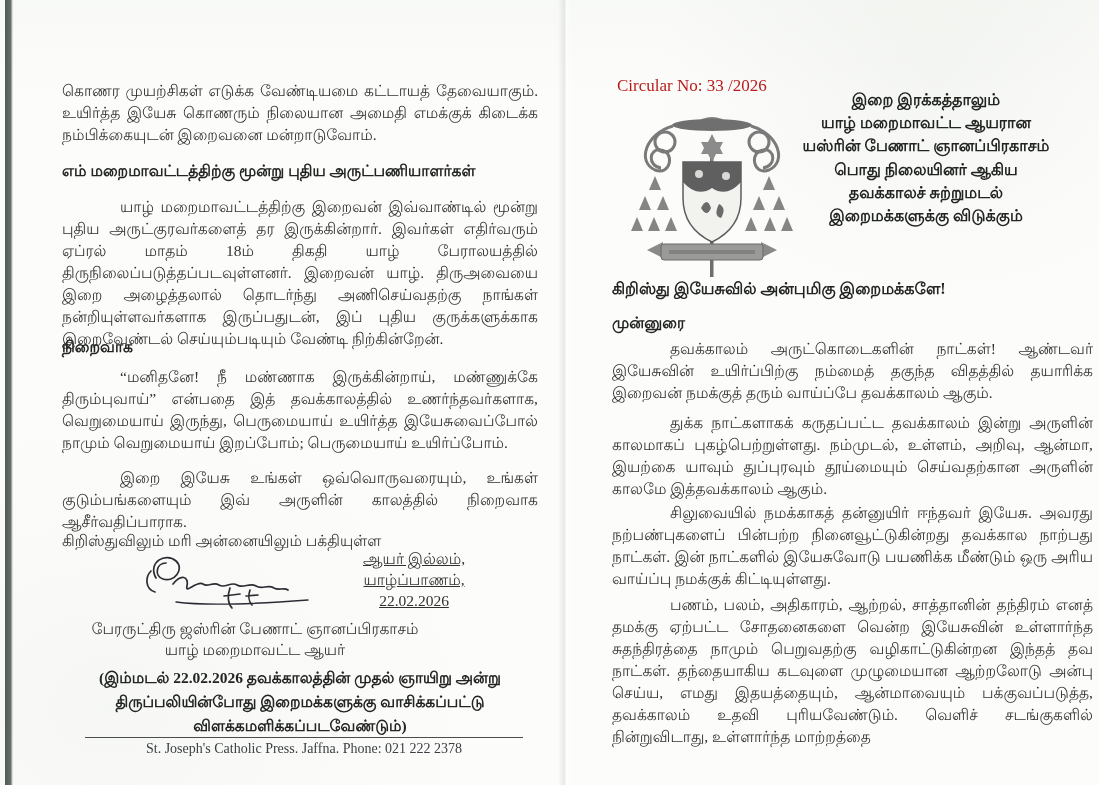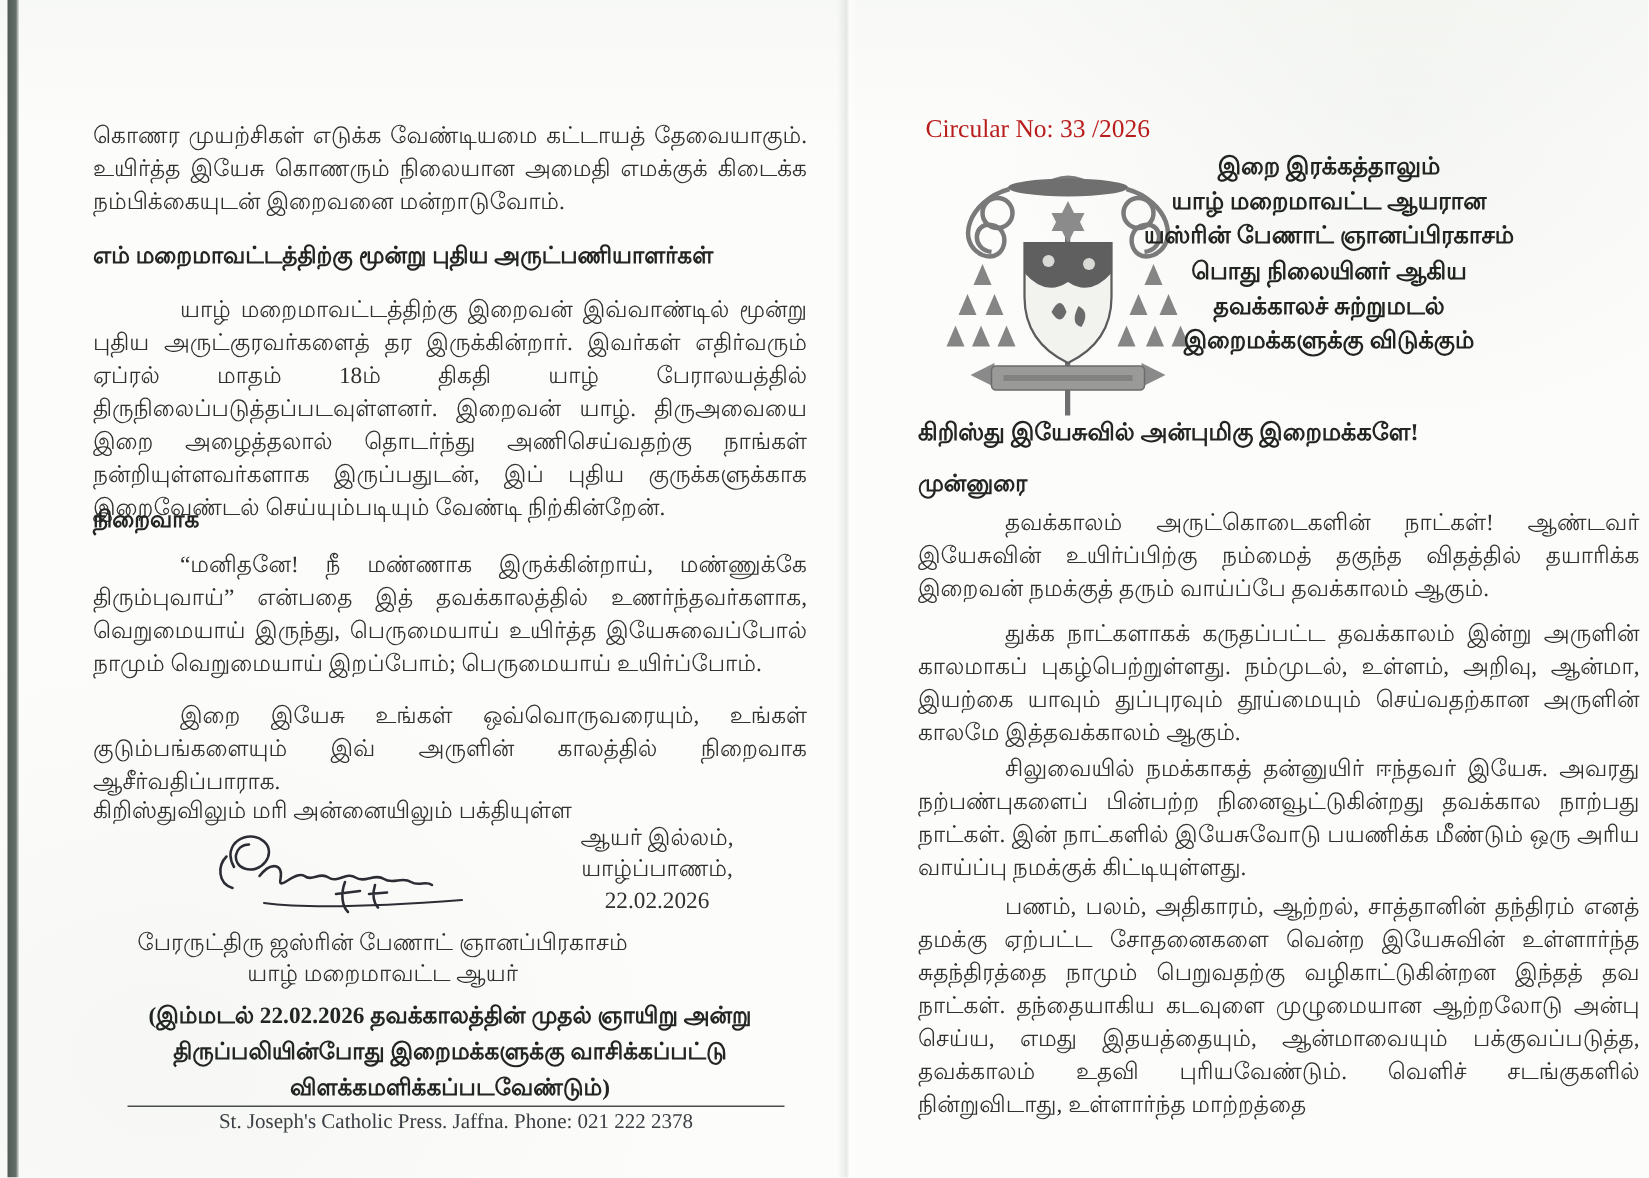--- a/index.html
+++ b/index.html
@@ -51,21 +51,21 @@
 <div class="blk tam just indent" style="left:62px;top:196px;width:476px;">யாழ் மறைமாவட்டத்திற்கு இறைவன் இவ்வாண்டில் மூன்று புதிய அருட்குரவர்களைத் தர இருக்கின்றார். இவர்கள் எதிர்வரும் ஏப்ரல் மாதம் 18ம் திகதி யாழ் பேராலயத்தில் திருநிலைப்படுத்தப்படவுள்ளனர். இறைவன் யாழ். திருஅவையை இறை அழைத்தலால் தொடர்ந்து அணிசெய்வதற்கு நாங்கள் நன்றியுள்ளவர்களாக இருப்பதுடன், இப் புதிய குருக்களுக்காக இறைவேண்டல் செய்யும்படியும் வேண்டி நிற்கின்றேன்.</div>
 
 <div class="blk tam tam-bold" style="left:62px;top:336px;width:476px;">நிறைவாக</div>
 
 <div class="blk tam just indent" style="left:62px;top:366px;width:476px;">“மனிதனே! நீ மண்ணாக இருக்கின்றாய், மண்ணுக்கே திரும்புவாய்” என்பதை இத் தவக்காலத்தில் உணர்ந்தவர்களாக, வெறுமையாய் இருந்து, பெருமையாய் உயிர்த்த இயேசுவைப்போல் நாமும் வெறுமையாய் இறப்போம்; பெருமையாய் உயிர்ப்போம்.</div>
 
 <div class="blk tam just indent" style="left:62px;top:467px;width:476px;">இறை இயேசு உங்கள் ஒவ்வொருவரையும், உங்கள் குடும்பங்களையும் இவ் அருளின் காலத்தில் நிறைவாக ஆசீர்வதிப்பாராக.</div>
 
 <div class="blk tam" style="left:62px;top:530px;width:476px;">கிறிஸ்துவிலும் மரி அன்னையிலும் பக்தியுள்ள</div>
 
-<div class="blk" style="left:358px;top:548px;width:160px;">
+<div class="blk" style="left:334px;top:548px;width:160px;text-decoration:underline;">
   <div class="tam center" style="line-height:21px;">ஆயர் இல்லம்,</div>
   <div class="tam center" style="line-height:21px;">யாழ்ப்பாணம்,</div>
   <div class="tam center" style="line-height:21px;">22.02.2026</div>
 </div>
 
 <div class="blk" style="left:138px;top:550px;width:190px;height:68px;">
   <svg width="190" height="68" viewBox="0 0 190 68">
     <g fill="none" stroke="#2c2c34" stroke-width="1.7" stroke-linecap="round">
       <path d="M18,28 c-9,-16 10,-26 20,-17 c9,8 -2,22 -13,18 c-9,-3 -7,-16 3,-16"></path>
       <path d="M13,21 c-6,6 -6,18 4,21"></path>
@@ -131,21 +131,21 @@
     <path d="M74,104 q6,-12 10,0 q-4,10 -10,0 z" fill="#6a6a6a"></path>
     <path d="M92,100 q8,4 2,14 q-8,-2 -2,-14 z" fill="#6a6a6a"></path>
 
     <path d="M20,146 l16,-8 v16 z" fill="#8a8a8a"></path>
     <path d="M150,146 l-16,-8 v16 z" fill="#8a8a8a"></path>
     <rect x="34" y="140" width="102" height="16" rx="3" fill="#9a9a98" stroke="#6b6b6b"></rect>
     <rect x="42" y="146" width="86" height="4" fill="#777" opacity=".7"></rect>
   </svg>
 </div>
 
-<div class="blk" style="left:716px;top:88px;width:340px;margin-top:12px;">
+<div class="blk" style="left:756px;top:88px;width:340px;">
   <div class="head-line">இறை இரக்கத்தாலும்</div>
   <div class="head-line">யாழ் மறைமாவட்ட ஆயரான</div>
   <div class="head-line">யஸ்ரின் பேணாட் ஞானப்பிரகாசம்</div>
   <div class="head-line">பொது நிலையினர் ஆகிய</div>
   <div class="head-line">தவக்காலச் சுற்றுமடல்</div>
   <div class="head-line">இறைமக்களுக்கு விடுக்கும்</div>
 </div>
 
 <div class="blk tam tam-bold" style="left:612px;top:278px;width:481px;font-size:16px;">கிறிஸ்து இயேசுவில் அன்புமிகு இறைமக்களே!</div>
 

